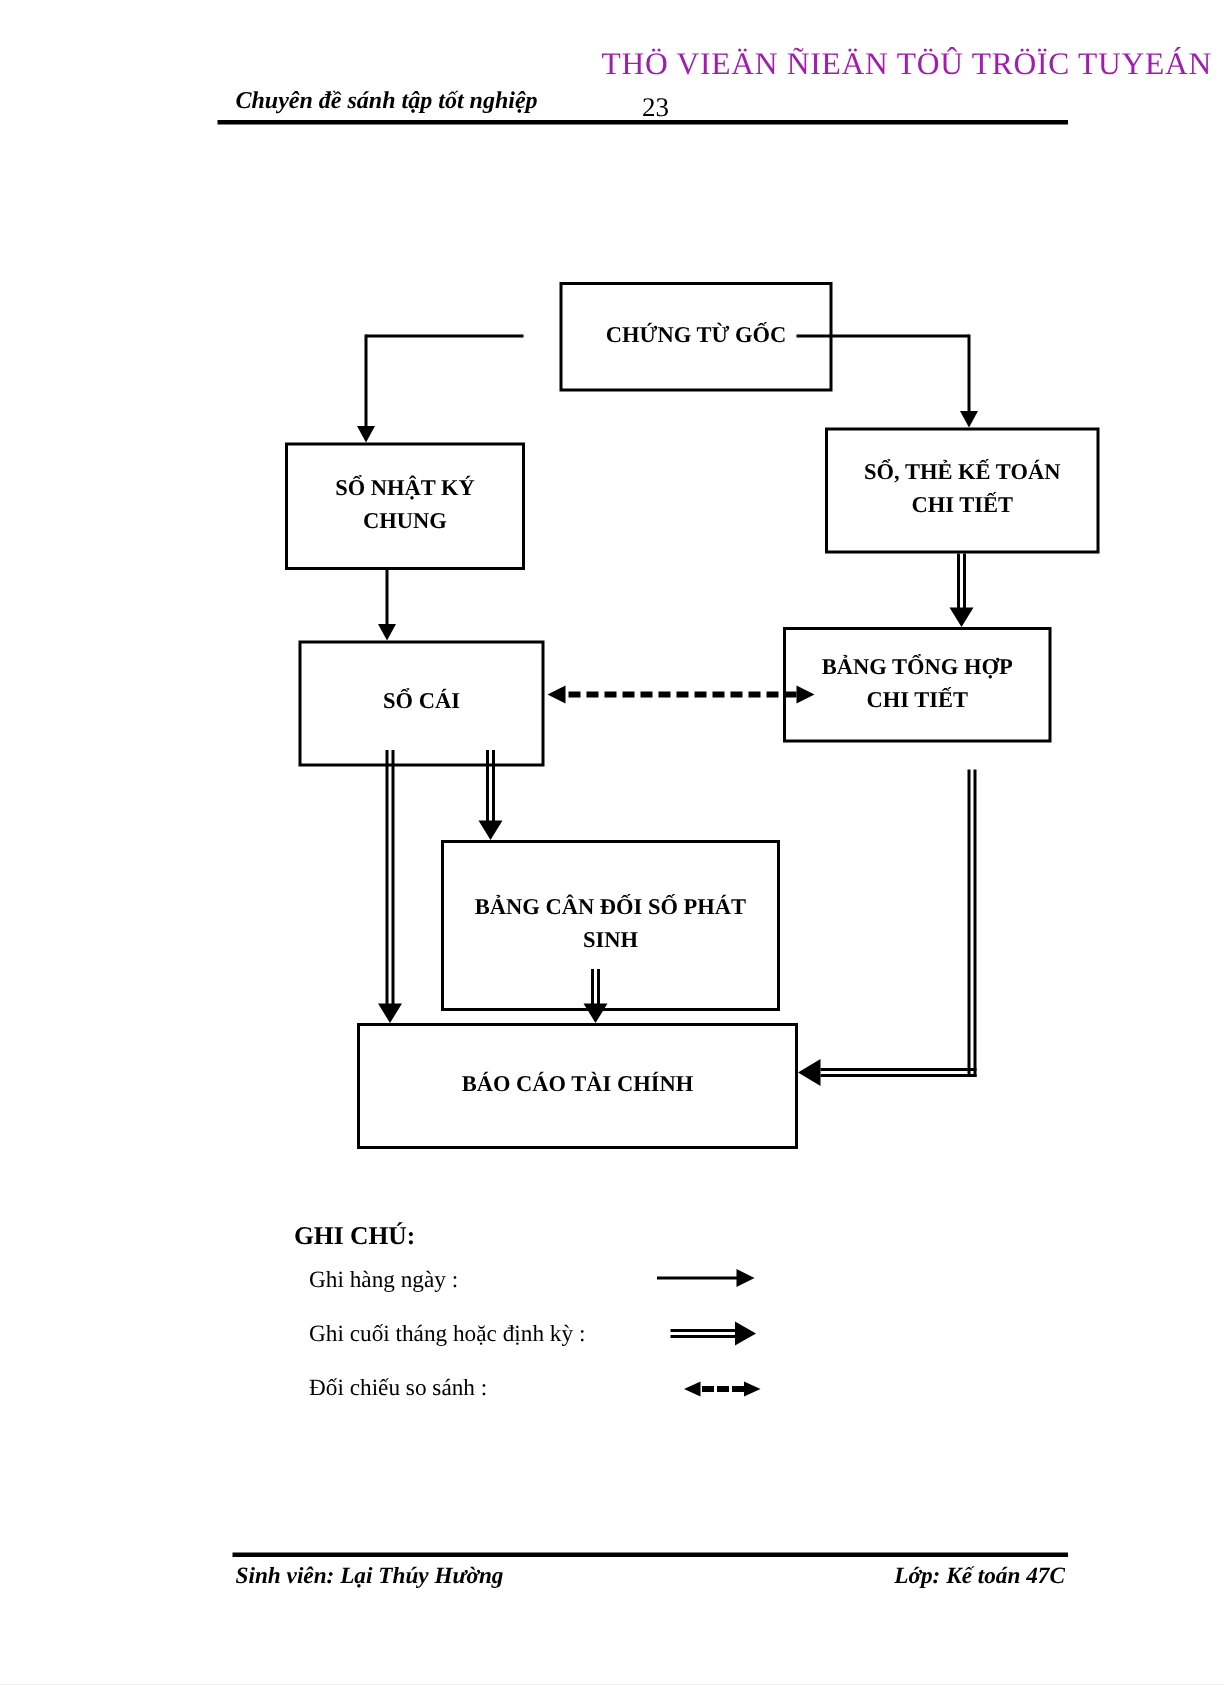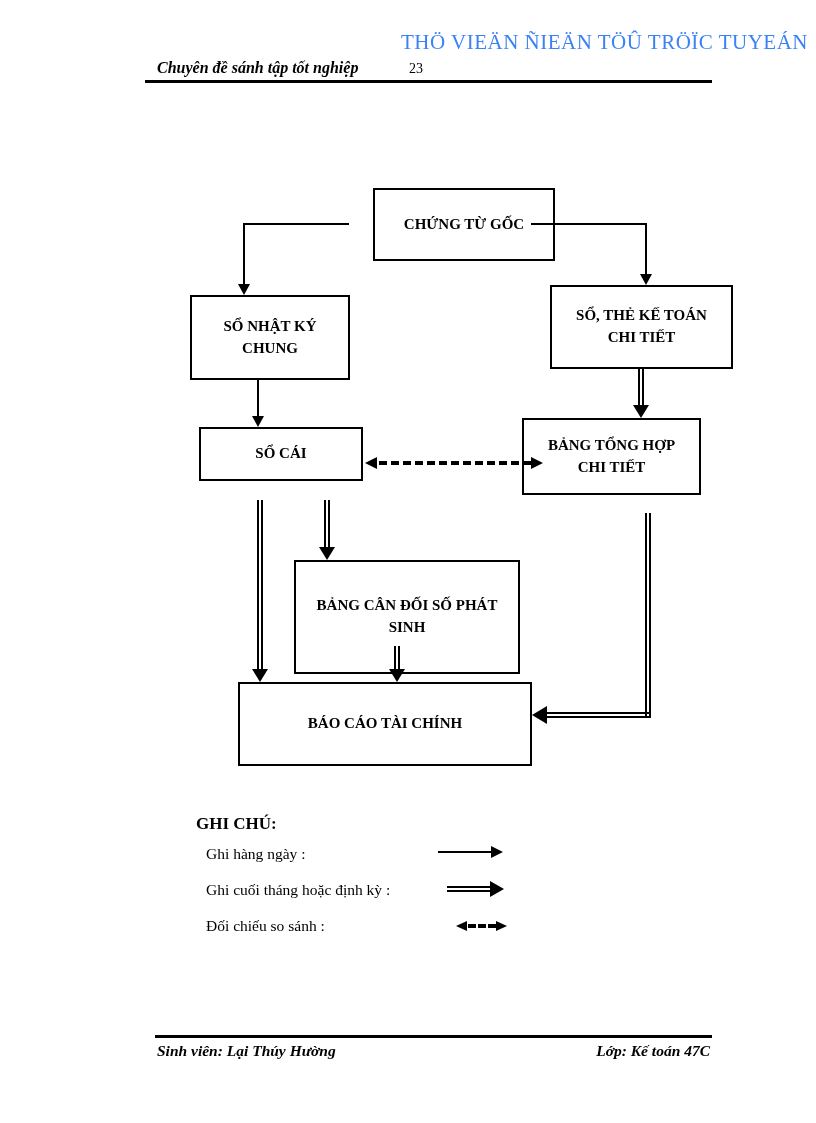--- a/index.html
+++ b/index.html
@@ -5,43 +5,43 @@
   html,body { margin:0; padding:0; background:#e8e8e8; }
   .page {
     position:relative; width:816px; height:1123px; margin:0 auto;
     background:#ffffff; color:#000;
     font-family:"Liberation Serif","DejaVu Serif",serif;
     overflow:hidden;
   }
   
   .watermark {
     position:absolute; top:30px; right:8px; font-size:21px; letter-spacing:0.5px;
-    white-space:nowrap; color:#3b82f6;
+    white-space:nowrap; color:#a21caf;
   }
   .hdr-left {
     position:absolute; left:157px; top:59px; font-size:16px;
     font-weight:bold; font-style:italic; white-space:nowrap;
   }
-  .hdr-page { position:absolute; left:409px; top:61px; font-size:14px; }
+  .hdr-page { position:absolute; left:428px; top:61px; font-size:18px; }
   .hdr-rule { position:absolute; left:145px; top:80px; width:567px; height:3px; background:#000; }
   
   .fig-title {
     position:absolute; left:151px; top:134px; width:620px;
     font-size:16.5px; font-weight:bold; white-space:nowrap;
   }
   
   .box {
     position:absolute; box-sizing:border-box; border:2px solid #000;
     display:flex; align-items:center; justify-content:center; text-align:center;
     font-weight:bold; font-size:15px; line-height:1.45; padding:0 14px;
   }
   .b-ctg { left:349px; top:188px; width:182px; height:73px;margin-left:24px; }
   .b-snk { left:190px; top:295px; width:160px; height:85px; }
   .b-stk { left:550px; top:285px; width:183px; height:84px; }
-  .b-sc  { left:199px; top:427px; width:164px; height:54px; }
+  .b-sc  { left:199px; top:427px; width:164px; height:84px; }
   .b-bth { left:522px; top:418px; width:179px; height:77px; }
   .b-bcd { left:294px; top:560px; width:226px; height:114px; }
   .b-bct { left:238px; top:682px; width:294px; height:84px; }
   
   .hline, .vline { position:absolute; background:#000; }
   .dvline { position:absolute; box-sizing:border-box; width:6px;
             border-left:2px solid #000; border-right:2px solid #000; }
   .dhline { position:absolute; box-sizing:border-box; height:6px;
             border-top:2px solid #000; border-bottom:2px solid #000; }
   .arr { position:absolute; width:0; height:0; }

